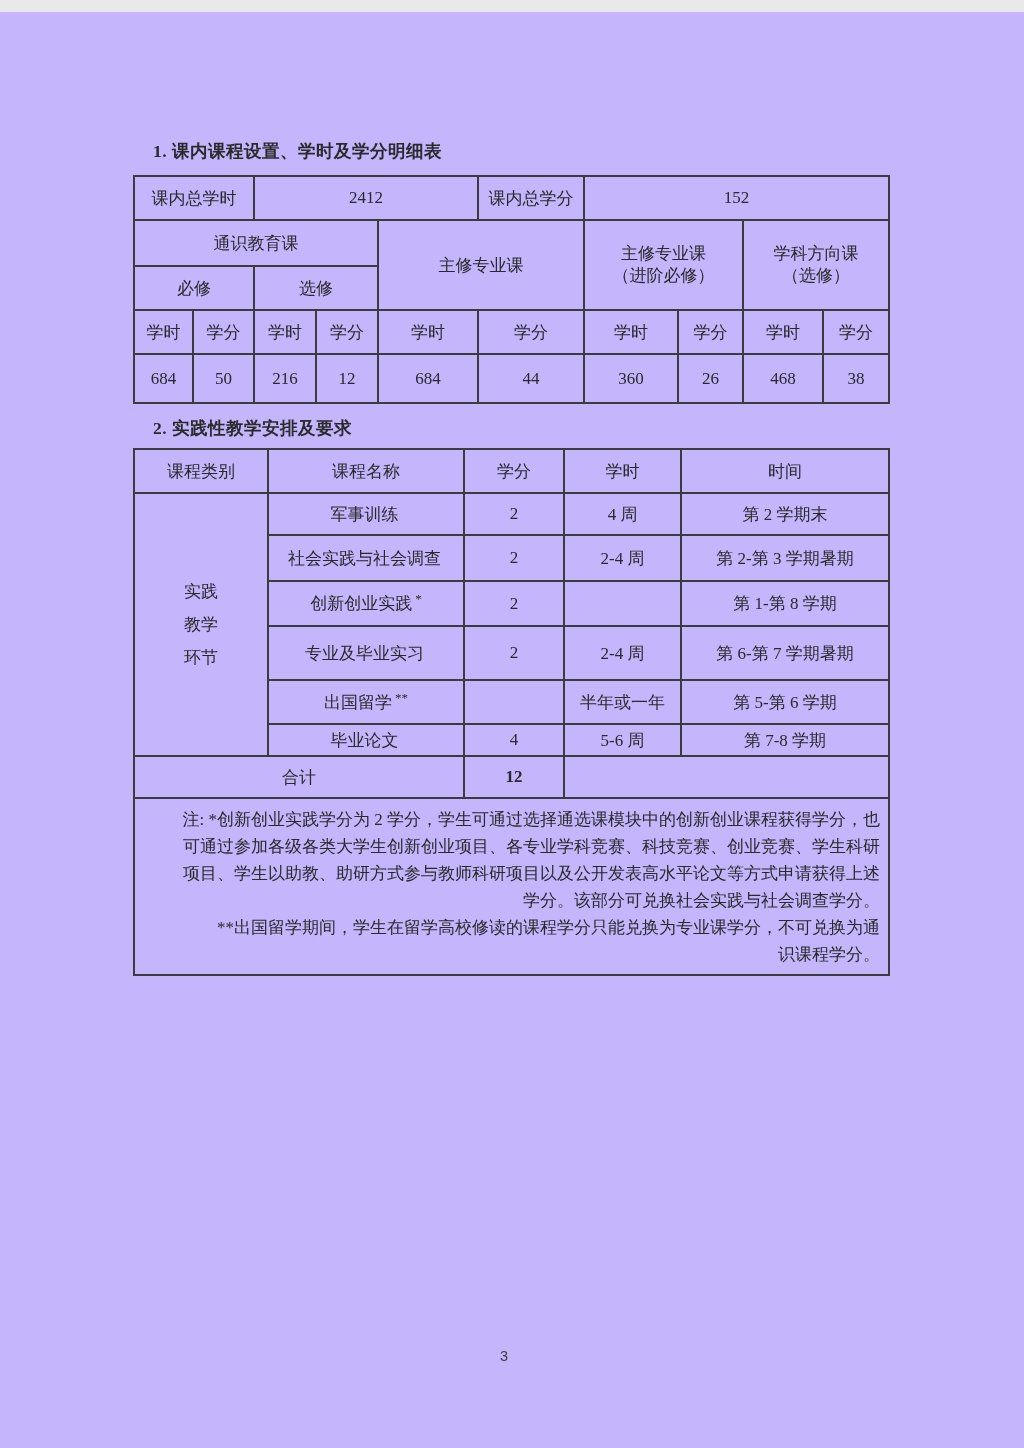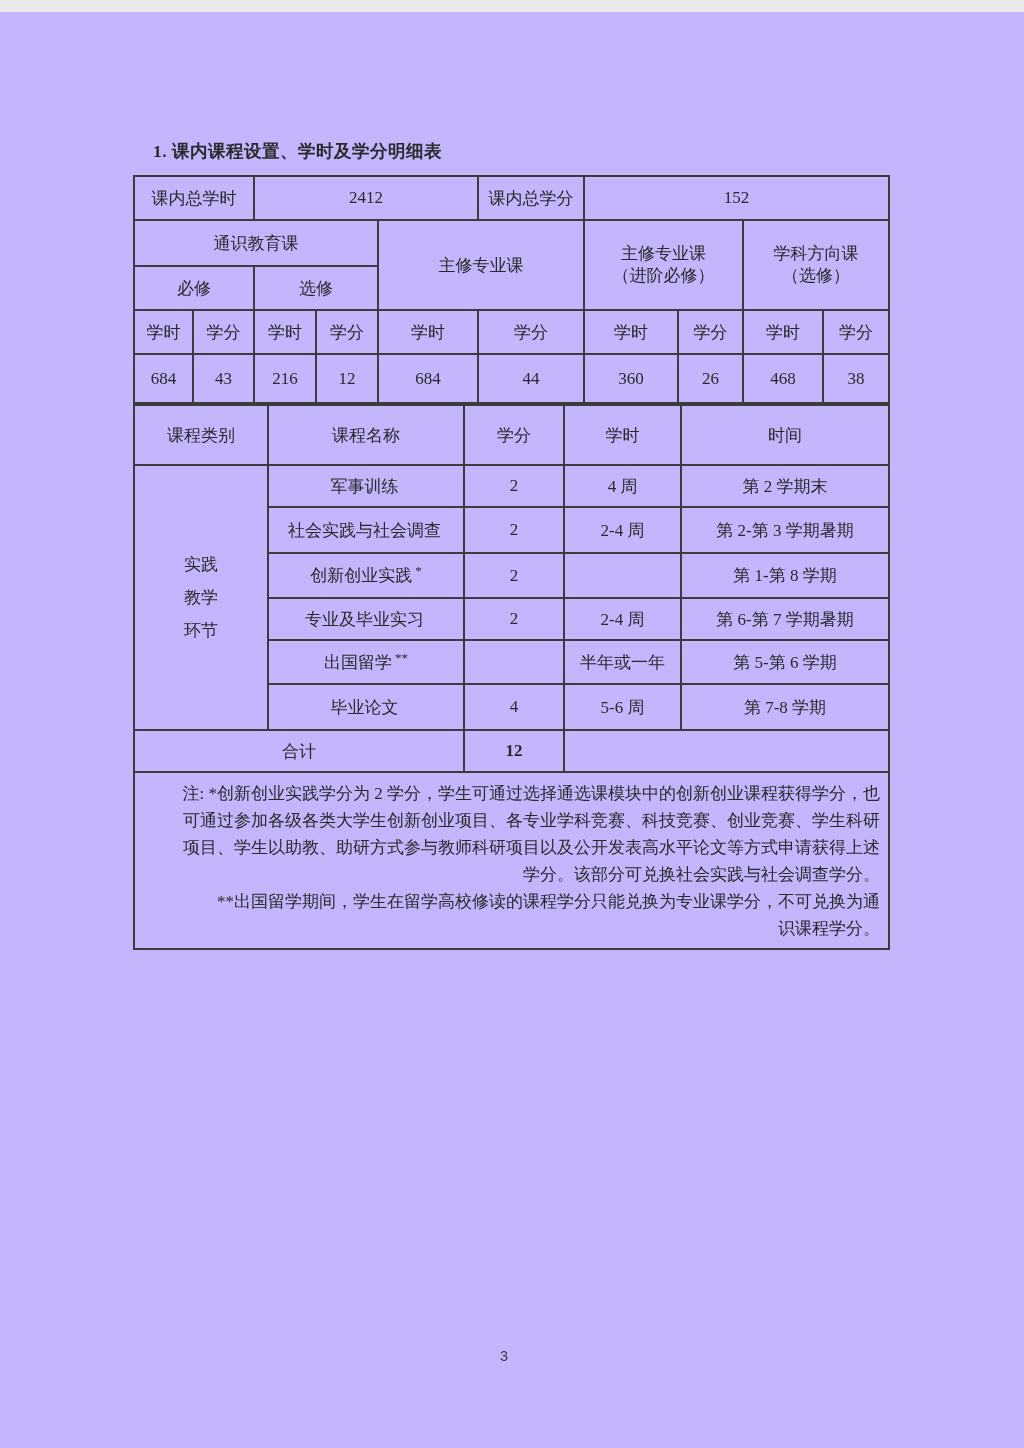--- a/index.html
+++ b/index.html
@@ -41,27 +41,27 @@
     text-align: center;
     vertical-align: middle;
     padding: 0 2px;
     overflow: hidden;
   }
   .t1 tr.r1 { height: 44px; }
   .t1 tr.r2 { height: 46px; }
   .t1 tr.r3 { height: 44px; }
   .t1 tr.r4 { height: 44px; }
   .t1 tr.r5 { height: 49px; }
-  .t2 tr.hdr   { height: 60px; }
+  .t2 tr.hdr   { height: 44px; }
   .t2 tr.row-a { height: 42px; }
   .t2 tr.row-b { height: 46px; }
   .t2 tr.row-c { height: 45px; }
-  .t2 tr.row-d { height: 42px; }
+  .t2 tr.row-d { height: 54px; }
   .t2 tr.row-e { height: 44px; }
-  .t2 tr.row-f { height: 46px; }
+  .t2 tr.row-f { height: 32px; }
   .t2 tr.total { height: 42px; }
   .two-line div { line-height: 22px; }
   .cat-cell div { line-height: 33px; font-family: Liberation Serif, serif; }
   sup.star {
     font-size: 13px;
     line-height: 0;
     vertical-align: 6px;
     letter-spacing: 0;
     padding-left: 3px;
   }
@@ -139,33 +139,34 @@
         <td>学分</td>
         <td>学时</td>
         <td>学分</td>
         <td>学时</td>
         <td>学分</td>
         <td>学时</td>
         <td>学分</td>
       </tr>
       <tr class="r5">
         <td>684</td>
-        <td>43</td>
+        <td>50</td>
         <td>216</td>
         <td>12</td>
         <td>684</td>
         <td>44</td>
         <td>360</td>
         <td>26</td>
         <td>468</td>
         <td>38</td>
       </tr>
     </tbody>
       </table>
 
+    <div class="heading second">2.  实践性教学安排及要求</div>
 
     <table class="t2">
       <colgroup>
         <col style="width:134px">
           <col style="width:196px">
           <col style="width:100px">
           <col style="width:117px">
           <col style="width:208px">
       </colgroup>
       <tbody>

